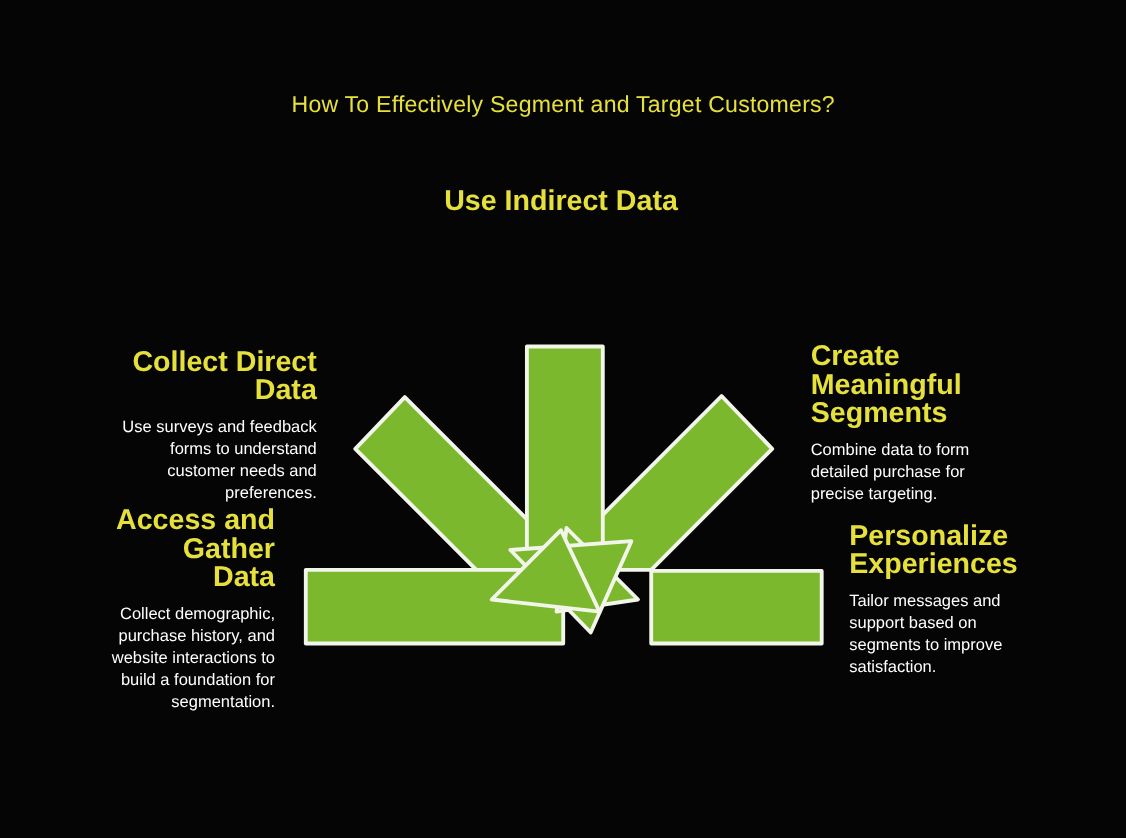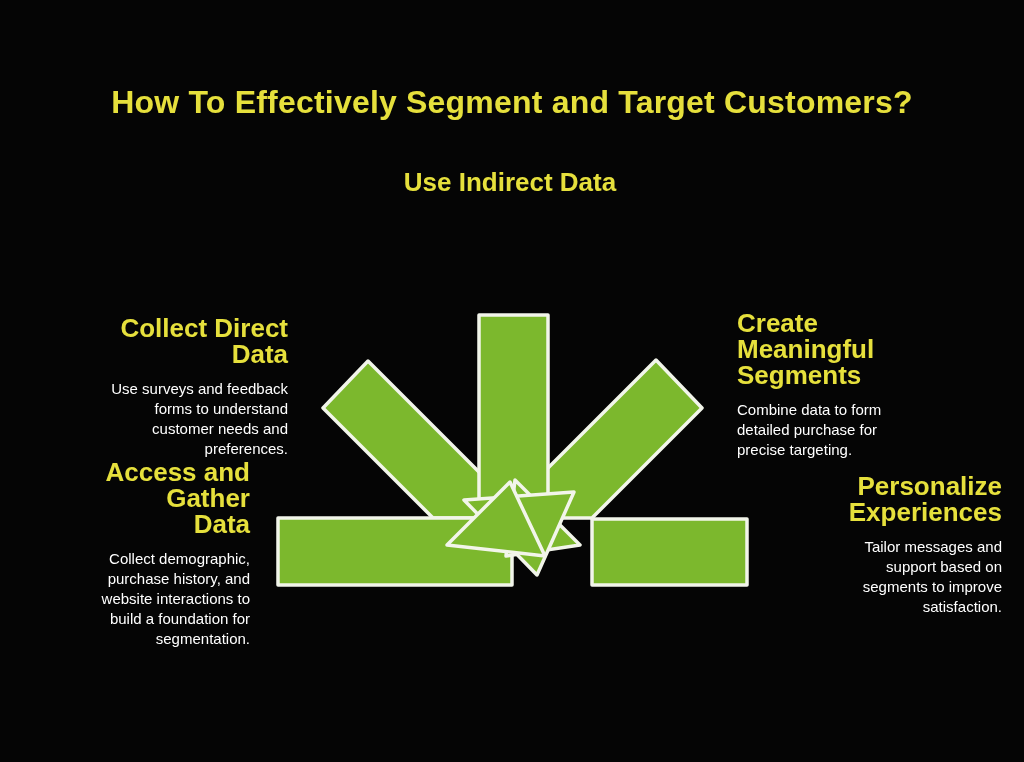--- a/index.html
+++ b/index.html
@@ -16,22 +16,22 @@
     height: 762px;
     background: var(--background);
     font-family: "Liberation Sans", sans-serif;
     overflow: hidden;
   }
   .title {
     position: absolute;
     left: 0; right: 0; top: 84px;
     text-align: center;
     color: var(--heading);
-    font-size: 32px;
-    font-weight: 700;
+    font-size: 21px;
+    font-weight: 400;
     letter-spacing: 0.2px;
     white-space: pre-line;
   }
   .section { position: absolute; }
   .section .heading {
     color: var(--heading);
     font-size: 26px;
     font-weight: 700;
     line-height: 26px;
     white-space: pre-line;
@@ -44,21 +44,21 @@
     white-space: pre-line;
   }
   .align-center { text-align: center; }
   .align-right  { text-align: right; }
   .align-left   { text-align: left; }
 
   .sec-indirect    { left: 330px; top: 169px; width: 360px; }
   .sec-direct      { left:  58px; top: 315px; width: 230px; }
   .sec-access      { left:  55px; top: 459px; width: 195px; }
   .sec-create      { left: 737px; top: 310px; width: 210px; }
-  .sec-personalize { left: 812px; top: 473px; width: 190px; text-align: right; }
+  .sec-personalize { left: 772px; top: 473px; width: 190px; }
 
   .arrow-graphic { position: absolute; left: 0; top: 0; }
   .arrow-graphic polygon {
     fill: var(--arrow_fill);
     stroke: var(--arrow_outline);
     stroke-width: 3.5;
     stroke-linejoin: round;
   }
 </style>
 </head>

